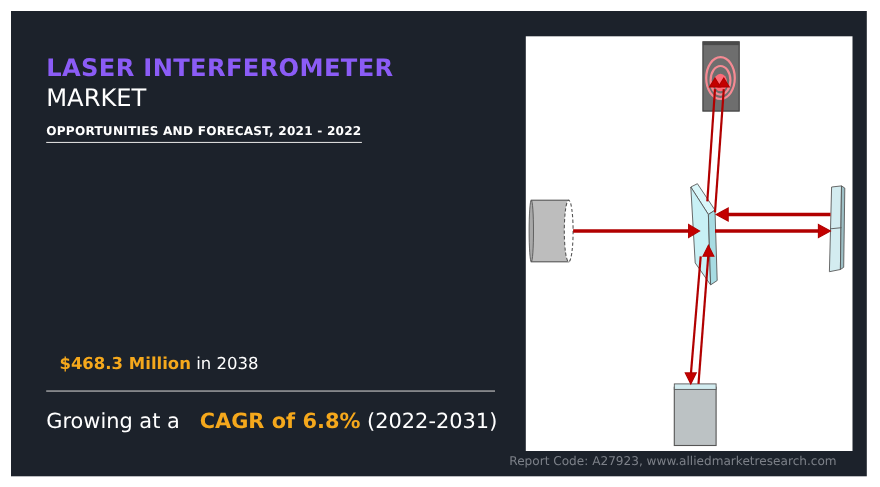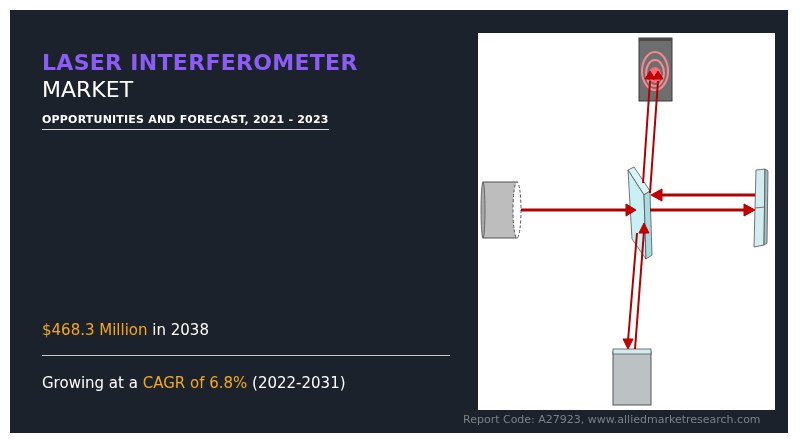--- a/index.html
+++ b/index.html
@@ -23,27 +23,27 @@
     }
     .subtitle {
       position: absolute; left: 42px; top: 113px;
       font-size: 11px; font-weight: bold; color: #ffffff; white-space: nowrap;
       padding-bottom: 3px; border-bottom: 1px solid #d9d9d9; letter-spacing: 0.2px;
     }
     .stat1 {
       position: absolute; left: 42px; top: 296px; width: 420px;
       font-size: 15px; color: #ffffff; line-height: 23px;
     }
-    .hl { color: #f5a81c; font-weight: normal; }
+    .hl { color: #f5a81c; font-weight: bold; margin-left: 12px; }
     .divider {
       position: absolute; left: 42px; top: 355px; width: 408px; height: 1px; background: #c9c9c9;
     }
     .stat2 {
       position: absolute; left: 42px; top: 372px; width: 420px;
-      font-size: 15px; color: #ffffff; line-height: 23px; white-space: nowrap;
+      font-size: 19px; color: #ffffff; line-height: 23px; white-space: nowrap;
     }
     .image-box {
       position: absolute; left: 478px; top: 33px; width: 297px; height: 377px;
       background: #ffffff;
     }
     .image-box svg { position: absolute; left: 0; top: 0; }
     .footer {
       position: absolute; left: 463px; top: 413px; width: 310px;
       font-size: 11px; color: #7c8088; white-space: nowrap; text-align: left;
     }
@@ -55,21 +55,21 @@
       white-space: nowrap;
     }
   </style>
 </head>
 <body>
 
 <div class="panel"></div>
 
 <h1 class="title-main">LASER INTERFEROMETER</h1>
 <h2 class="title-sub">MARKET</h2>
-<div class="subtitle">OPPORTUNITIES AND FORECAST, 2021 - 2023</div>
+<div class="subtitle">OPPORTUNITIES AND FORECAST, 2021 - 2022</div>
 
 <div class="stat1">
   <br>
   <span class="hl">$468.3 Million</span><span> in 2038</span>
 </div>
 
 <div class="divider"></div>
 
 <div class="stat2">
   <span>Growing at a </span><span class="hl">CAGR of 6.8%</span><span> (2022-2031)</span>

